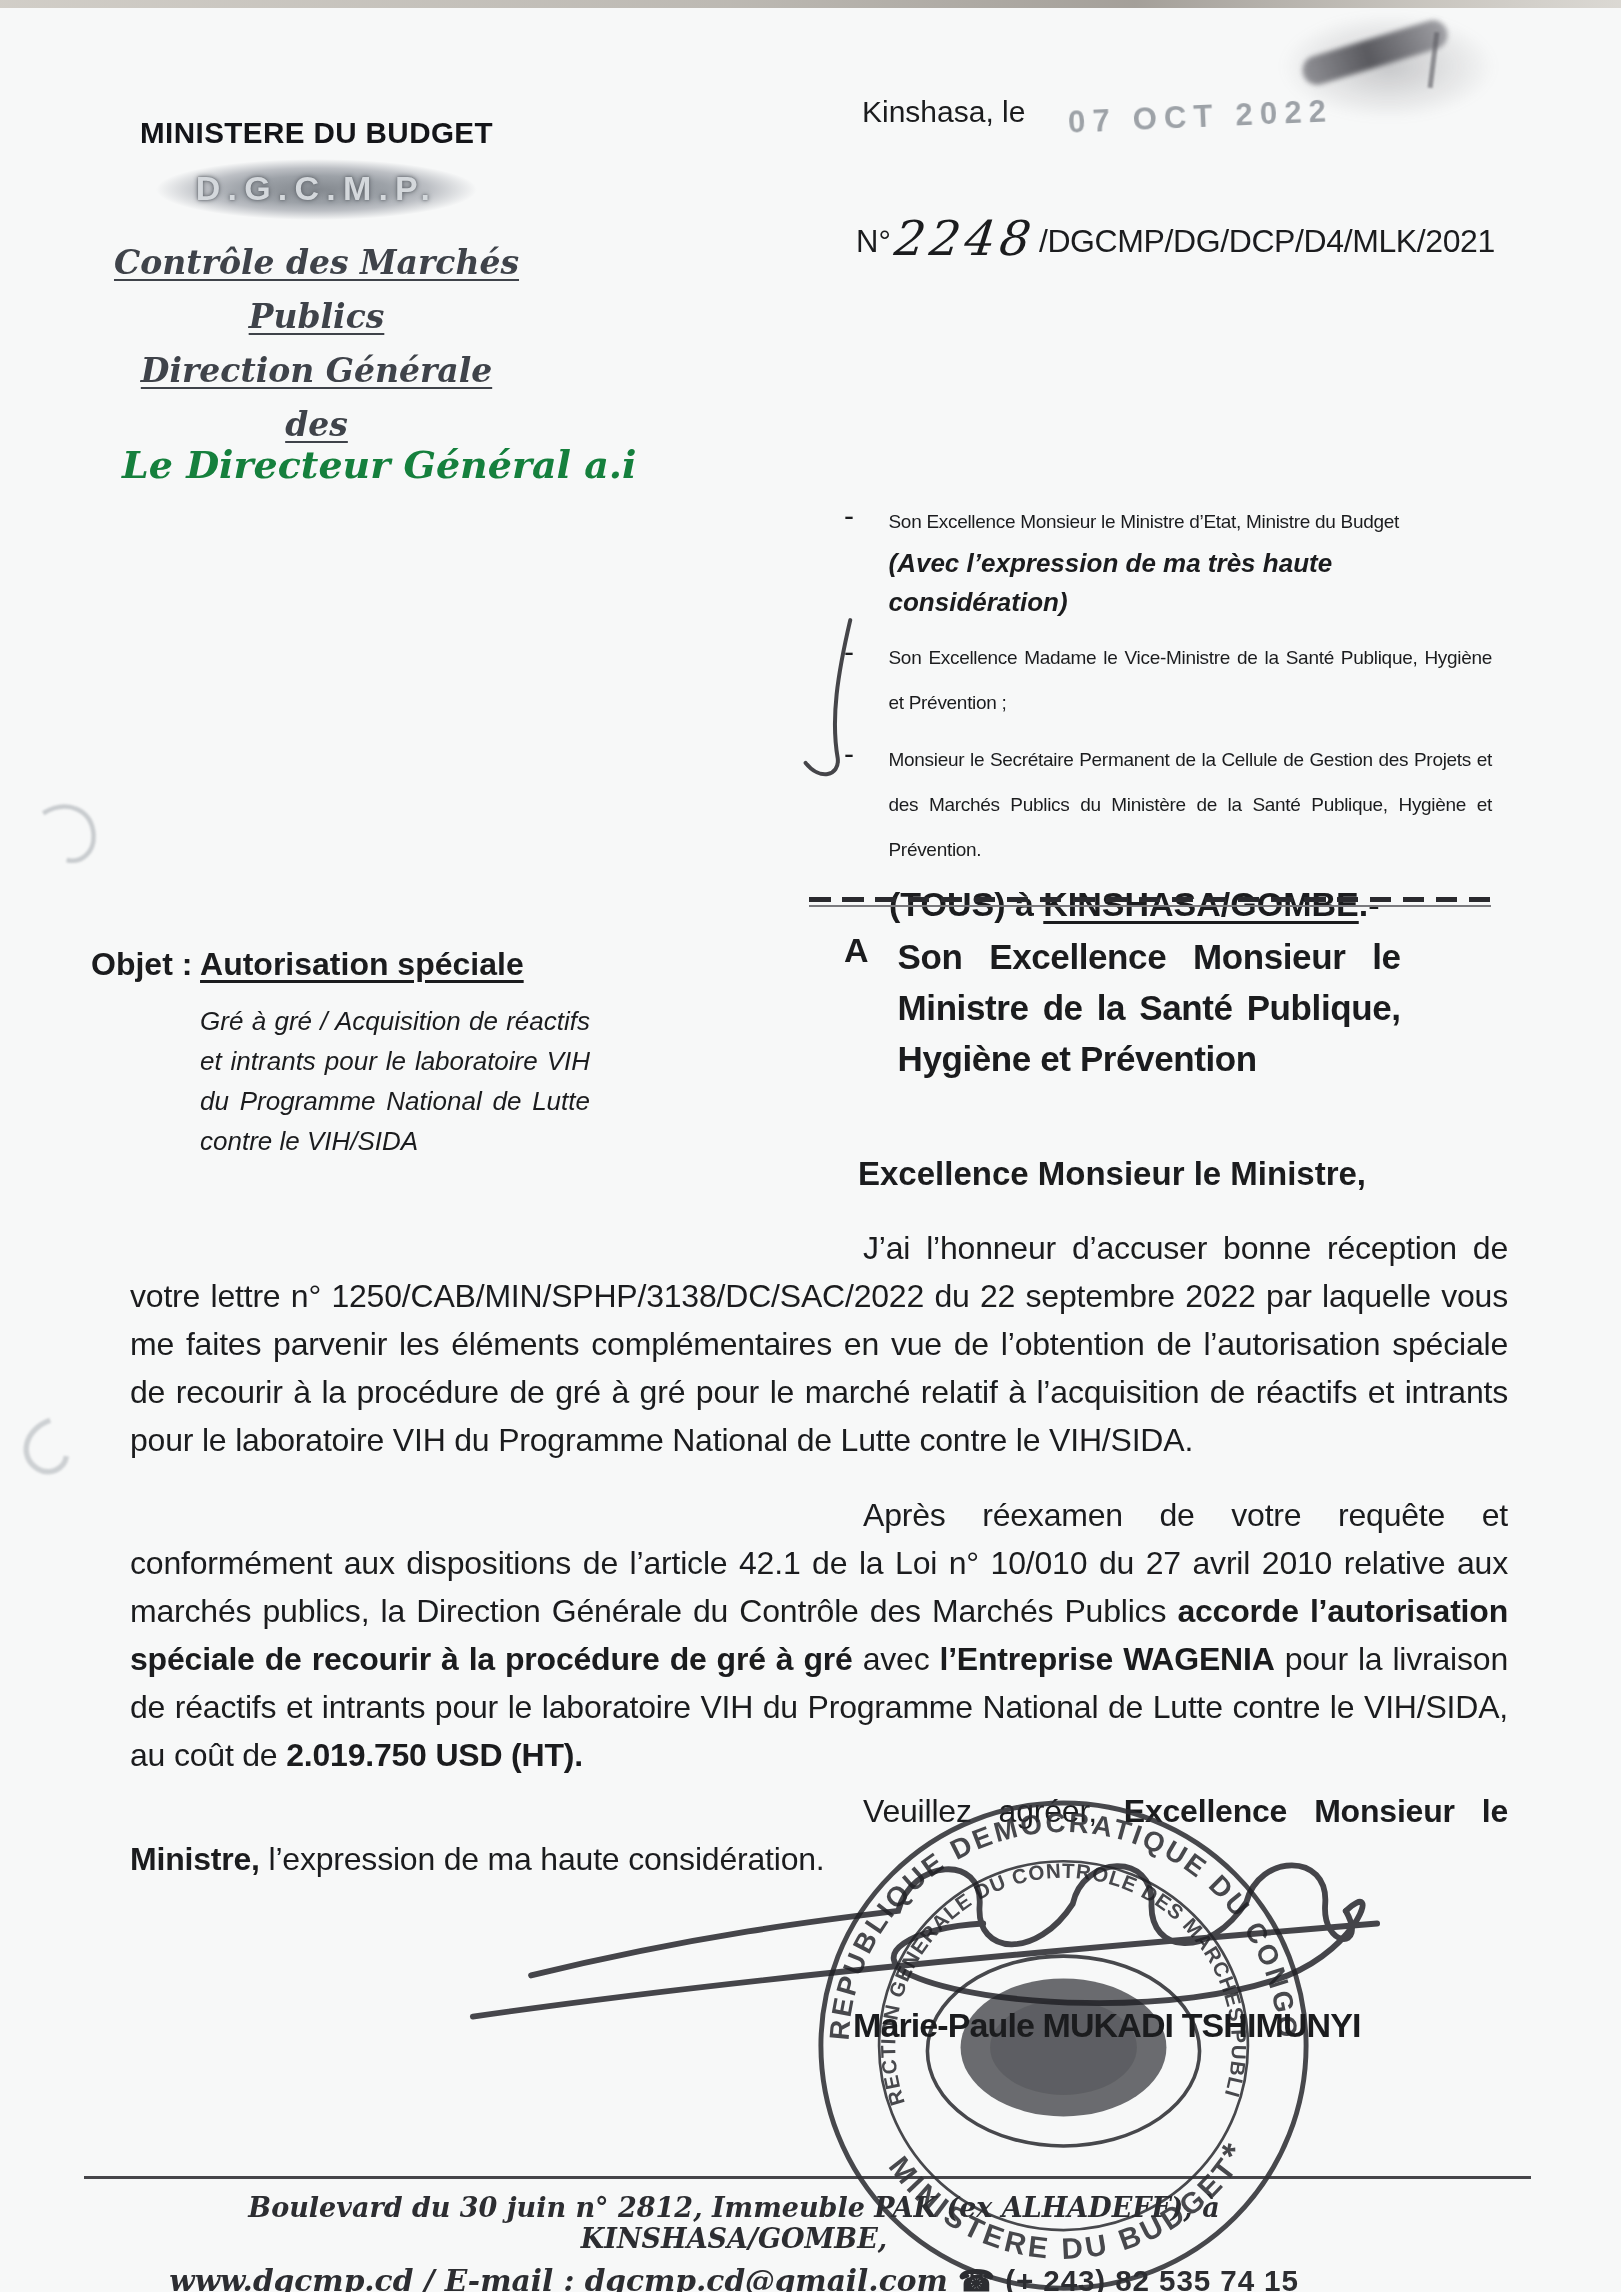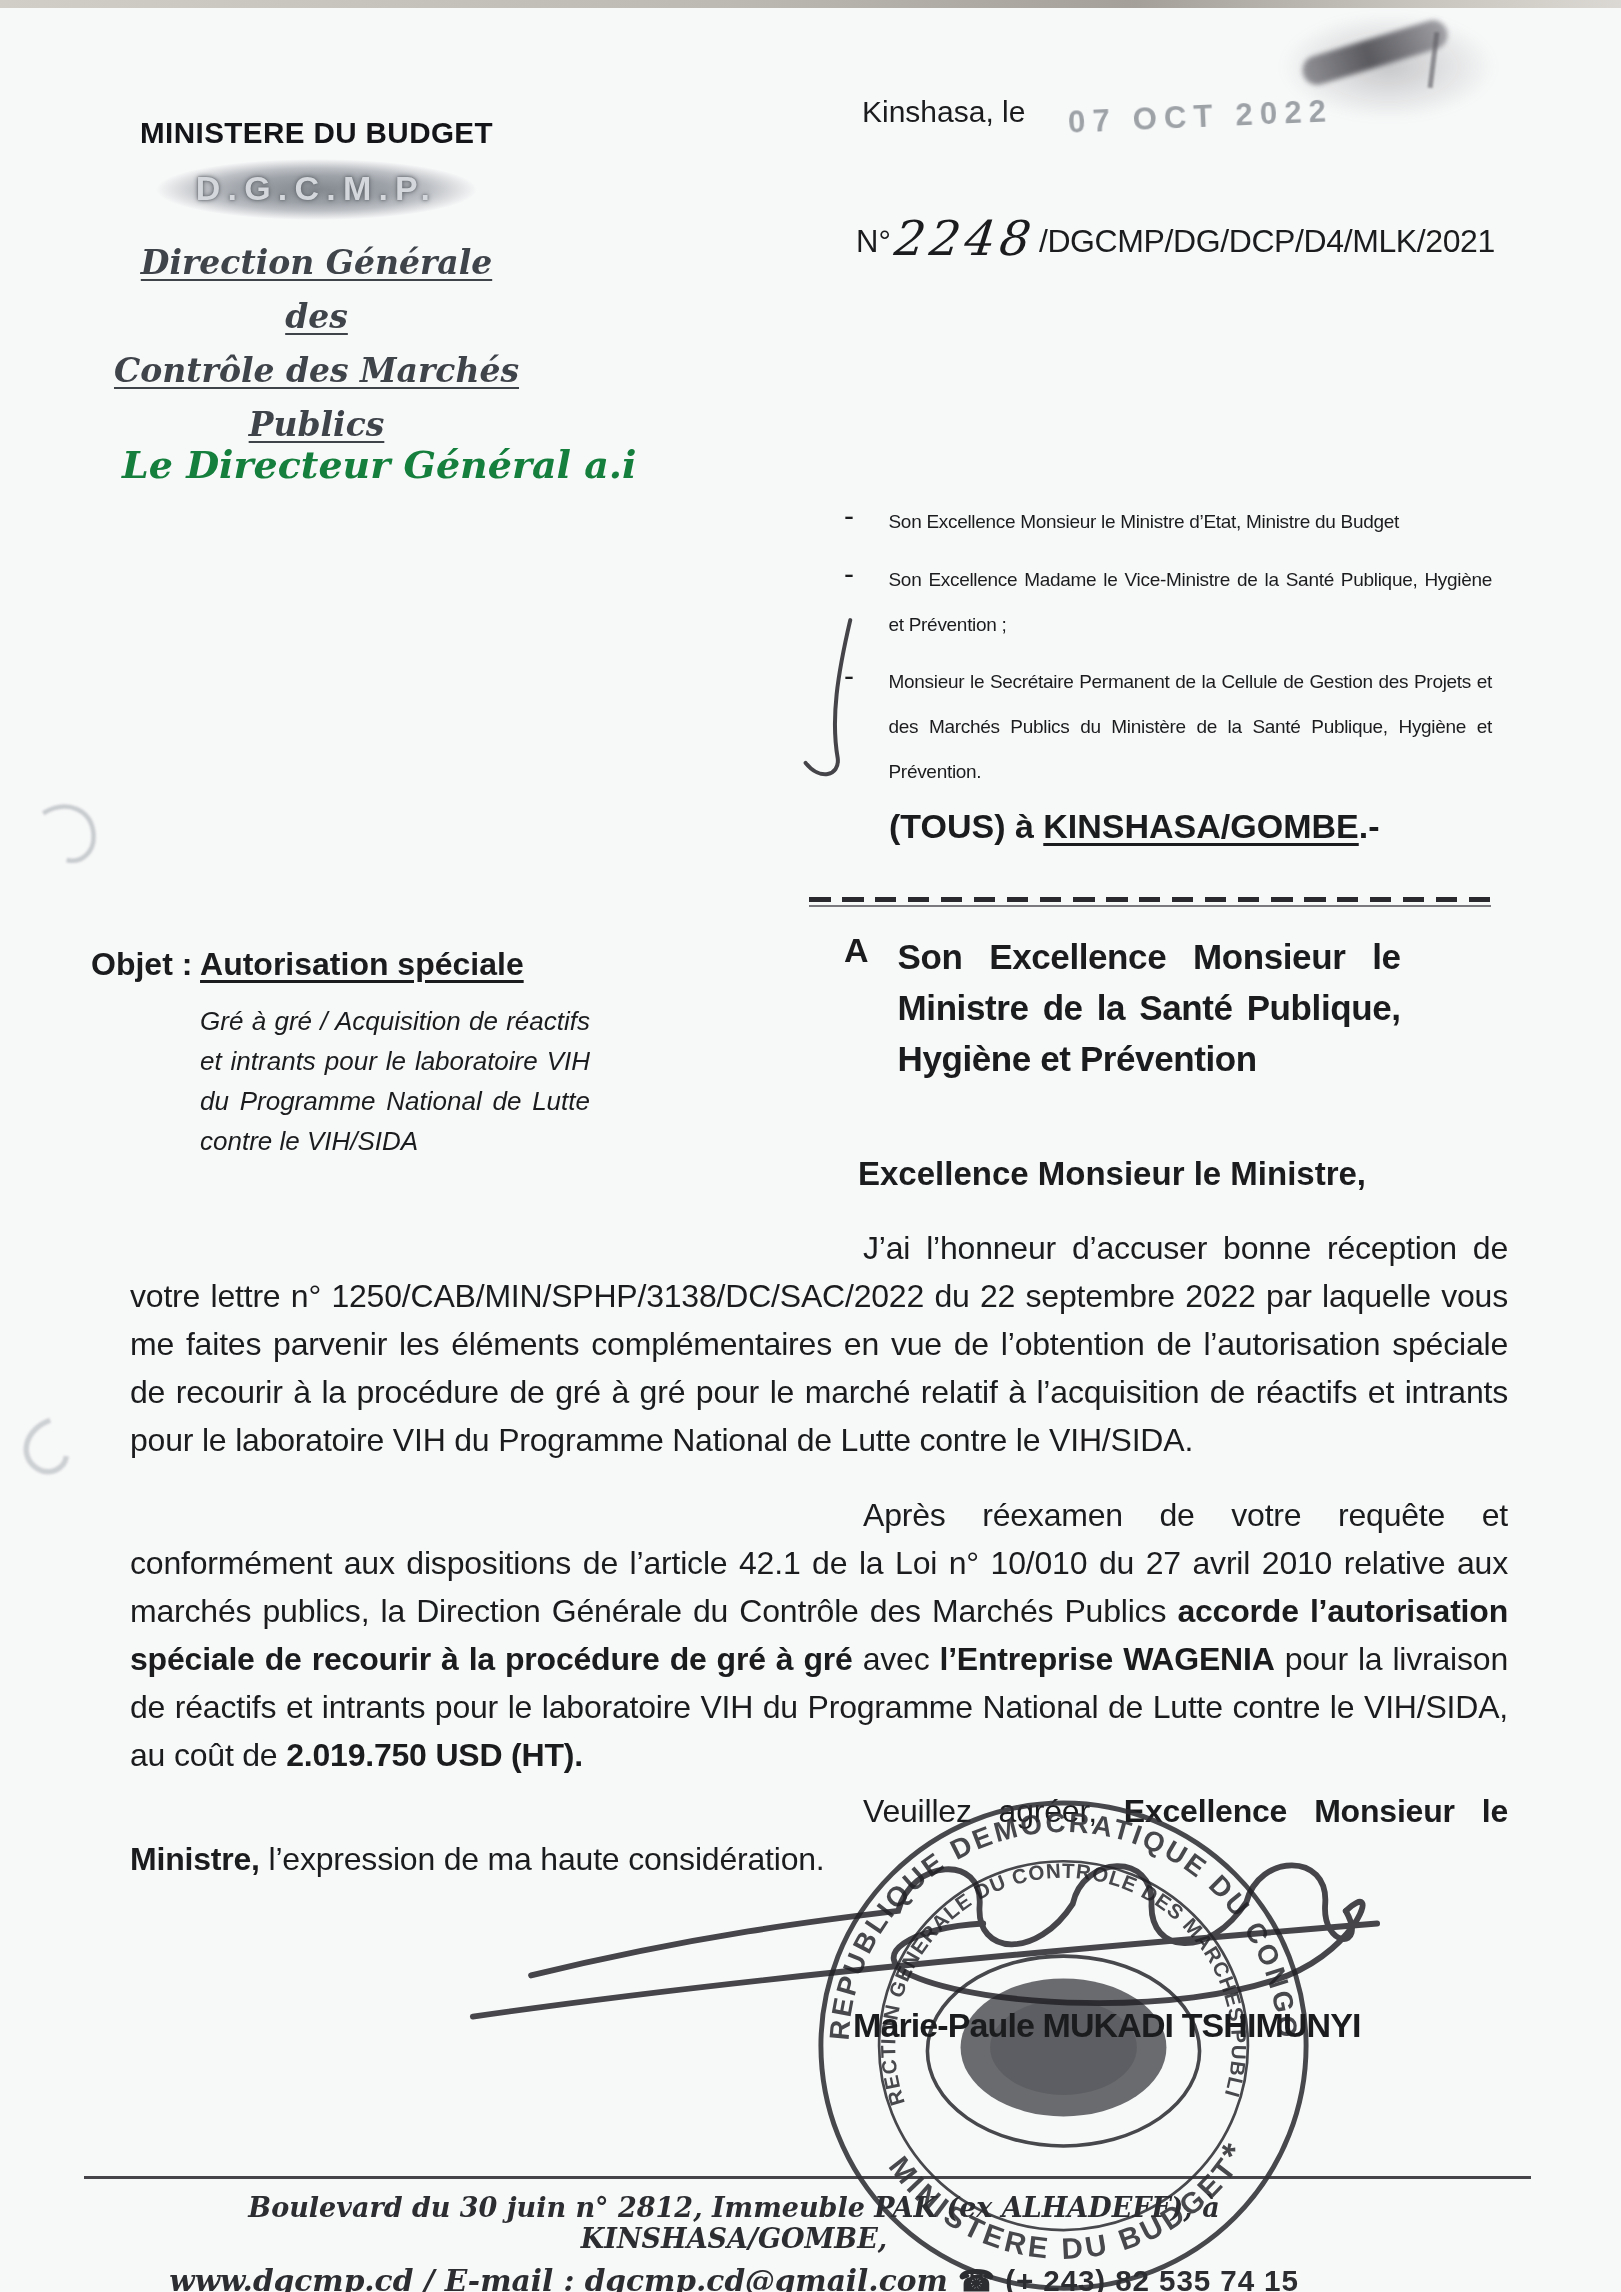--- a/index.html
+++ b/index.html
@@ -98,39 +98,40 @@
 <div class="page">
 
   <div class="abs edge-top"></div>
   <div class="abs smudge-halo"></div>
   <div class="abs smudge-bar"></div>
   <div class="abs smudge-tick"></div>
 
   <div class="abs letterhead">
     <div class="ministry">MINISTERE DU BUDGET</div>
     <div class="badge">D.G.C.M.P.</div>
+    <div class="scriptline">Contrôle des Marchés Publics</div>
     <div class="scriptline">Direction Générale des</div>
-    <div class="scriptline">Contrôle des Marchés Publics</div>
   </div>
   <div class="abs director">Le Directeur Général a.i</div>
 
   <div class="abs dateline">Kinshasa, le</div>
   <div class="abs datestamp">07 OCT 2022</div>
   <div class="abs refline">
     <span class="ref-prefix">N°</span>
     <span class="ref-hand">2248</span>
     <span class="ref-suffix">/DGCMP/DG/DCP/D4/MLK/2021</span>
   </div>
 
   <div class="abs transmis">
     <div class="t-list">
       <div class="t-item">
         <div class="t-dash">-</div>
         <div class="t-body">
           <div class="t-text">Son Excellence Monsieur le Ministre d’Etat, Ministre du Budget</div>
+          <div class="t-note">(Avec l’expression de ma très haute considération)</div>
         </div>
       </div>
       <div class="t-item">
         <div class="t-dash">-</div>
         <div class="t-body">
           <div class="t-text">Son Excellence Madame le Vice-Ministre de la Santé Publique, Hygiène et Prévention ;</div>
         </div>
       </div>
       <div class="t-item">
         <div class="t-dash">-</div>

